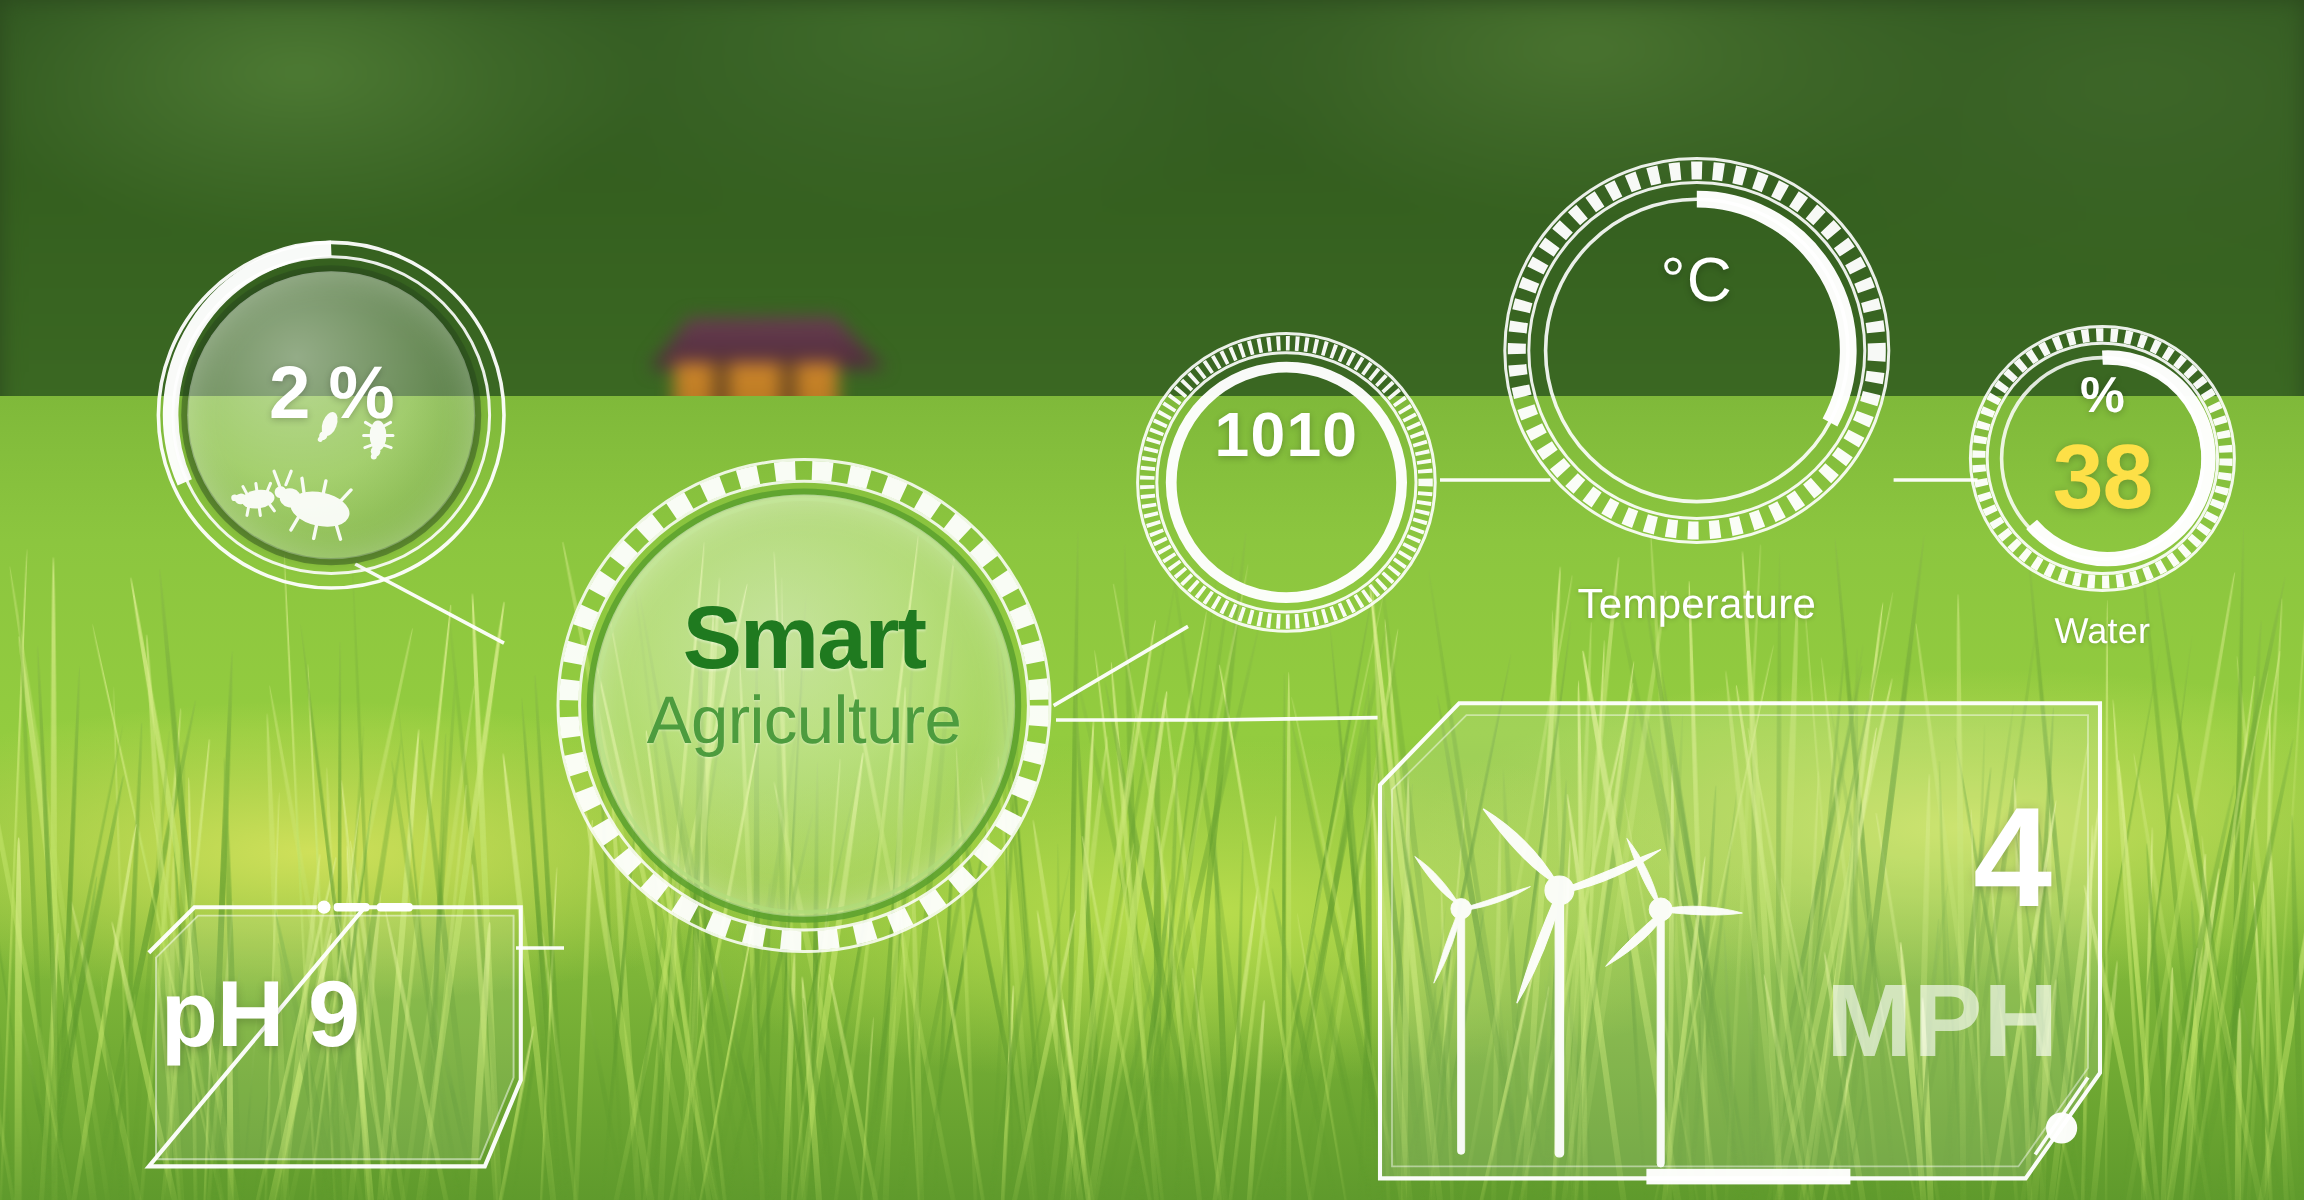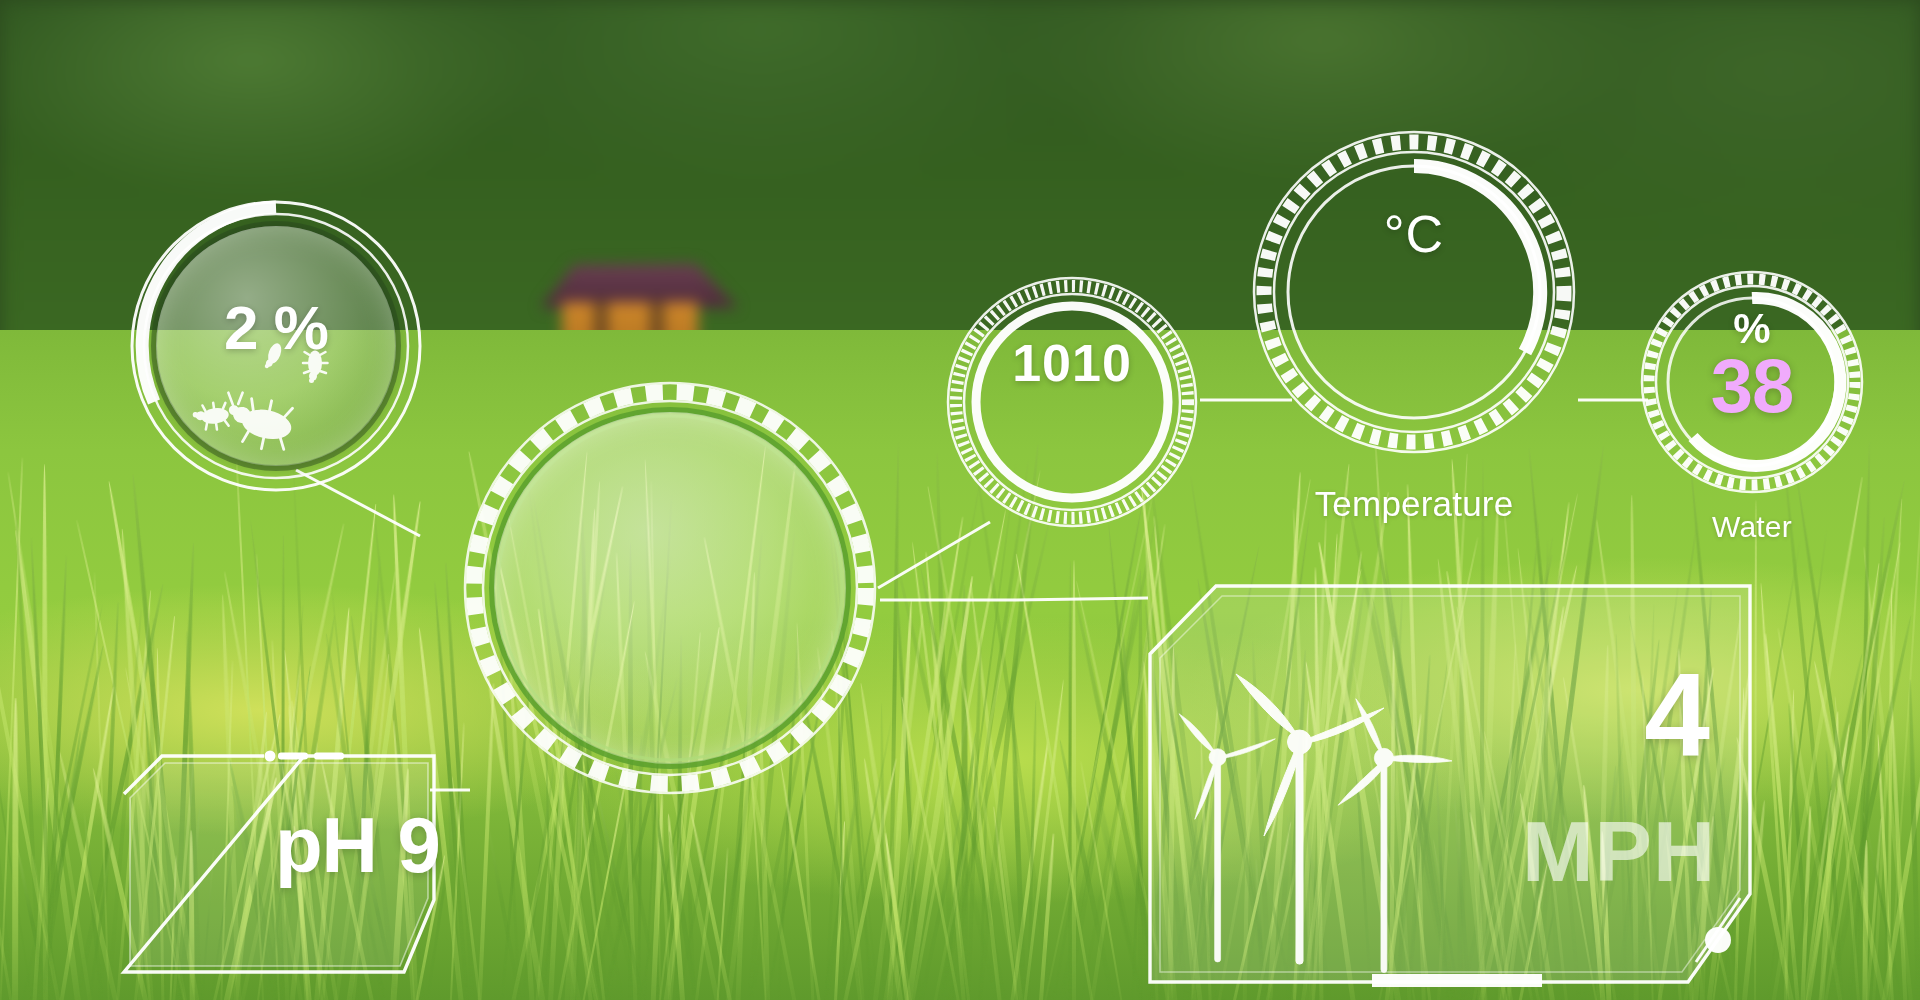--- a/index.html
+++ b/index.html
@@ -140,30 +140,30 @@
   #temp-label { left:1248px; top:484px; width:332px; text-align:center; font-size:35px; }
 
   
   #water-gauge { left:1638px; top:268px; width:228px; height:228px; }
   #water-gauge .unit {
     position:absolute; left:0; top:40px; width:228px; text-align:center;
     font-size:42px; font-weight:700; color:#fff; line-height:1;
     text-shadow:0 2px 6px rgba(0,0,0,.22);
   }
   #water-gauge .val {
-    position:absolute; left:0; top:80px; width:228px; text-align:center;
-    font-size:76px; font-weight:700; color:#f0abfc; letter-spacing:-1px; line-height:1;
+    position:absolute; left:0; top:92px; width:228px; text-align:center;
+    font-size:76px; font-weight:700; color:#fde047; letter-spacing:-1px; line-height:1;
     text-shadow:0 2px 8px rgba(0,0,0,.24);
   }
   #water-label { left:1638px; top:510px; width:228px; text-align:center; font-size:30px; }
 
   
   #ph-panel { left:118px; top:748px; width:322px; height:232px; }
   #ph-panel .val {
-    position:absolute; left:0; top:52px; width:322px; text-align:right;
+    position:absolute; left:16px; top:52px; width:322px; text-align:left;
     font-size:78px; font-weight:700; color:#fff; letter-spacing:-1px;
     text-shadow:0 2px 8px rgba(0,0,0,.2);
   }
 
   
   #wind-panel { left:1140px; top:578px; width:620px; height:412px; }
   #wind-panel .wval {
     position:absolute; right:52px; top:78px;
     font-size:118px; font-weight:700; color:#fff; line-height:1; letter-spacing:-2px;
     text-shadow:0 2px 10px rgba(0,0,0,.2);
@@ -682,20 +682,24 @@
     <svg width="420" height="420" viewBox="0 0 420 420">
 
       <circle cx="210" cy="210" r="196" fill="none" stroke="#ffffff" stroke-width="16" stroke-dasharray="17 14" opacity=".95"></circle>
 
       <circle cx="210" cy="210" r="205" fill="none" stroke="#ffffff" stroke-width="2.5" opacity=".85"></circle>
       <circle cx="210" cy="210" r="187" fill="none" stroke="#ffffff" stroke-width="2.5" opacity=".85"></circle>
 
       <circle cx="210" cy="210" r="178" fill="none" stroke="#5aa02e" stroke-width="6" opacity=".85"></circle>
       <circle cx="210" cy="210" r="172" fill="none" stroke="#8fce4a" stroke-width="3" opacity=".8"></circle>
     </svg>
+    <div class="txt">
+      <div class="t1">Smart</div>
+      <div class="t2">Agriculture</div>
+    </div>
   </div>
 
   <div class="hud" id="mbar-gauge">
     <svg width="260" height="260" viewBox="0 0 260 260">
       <circle cx="130" cy="130" r="124" fill="none" stroke="#ffffff" stroke-width="2.5" opacity=".9"></circle>
 
       <circle cx="130" cy="130" r="116" fill="none" stroke="#ffffff" stroke-width="12" stroke-dasharray="3.2 4.6" opacity=".95"></circle>
       <circle cx="130" cy="130" r="108" fill="none" stroke="#ffffff" stroke-width="2.5" opacity=".9"></circle>
 
       <circle cx="130" cy="130" r="96" fill="none" stroke="#ffffff" stroke-width="9" opacity=".97"></circle>

